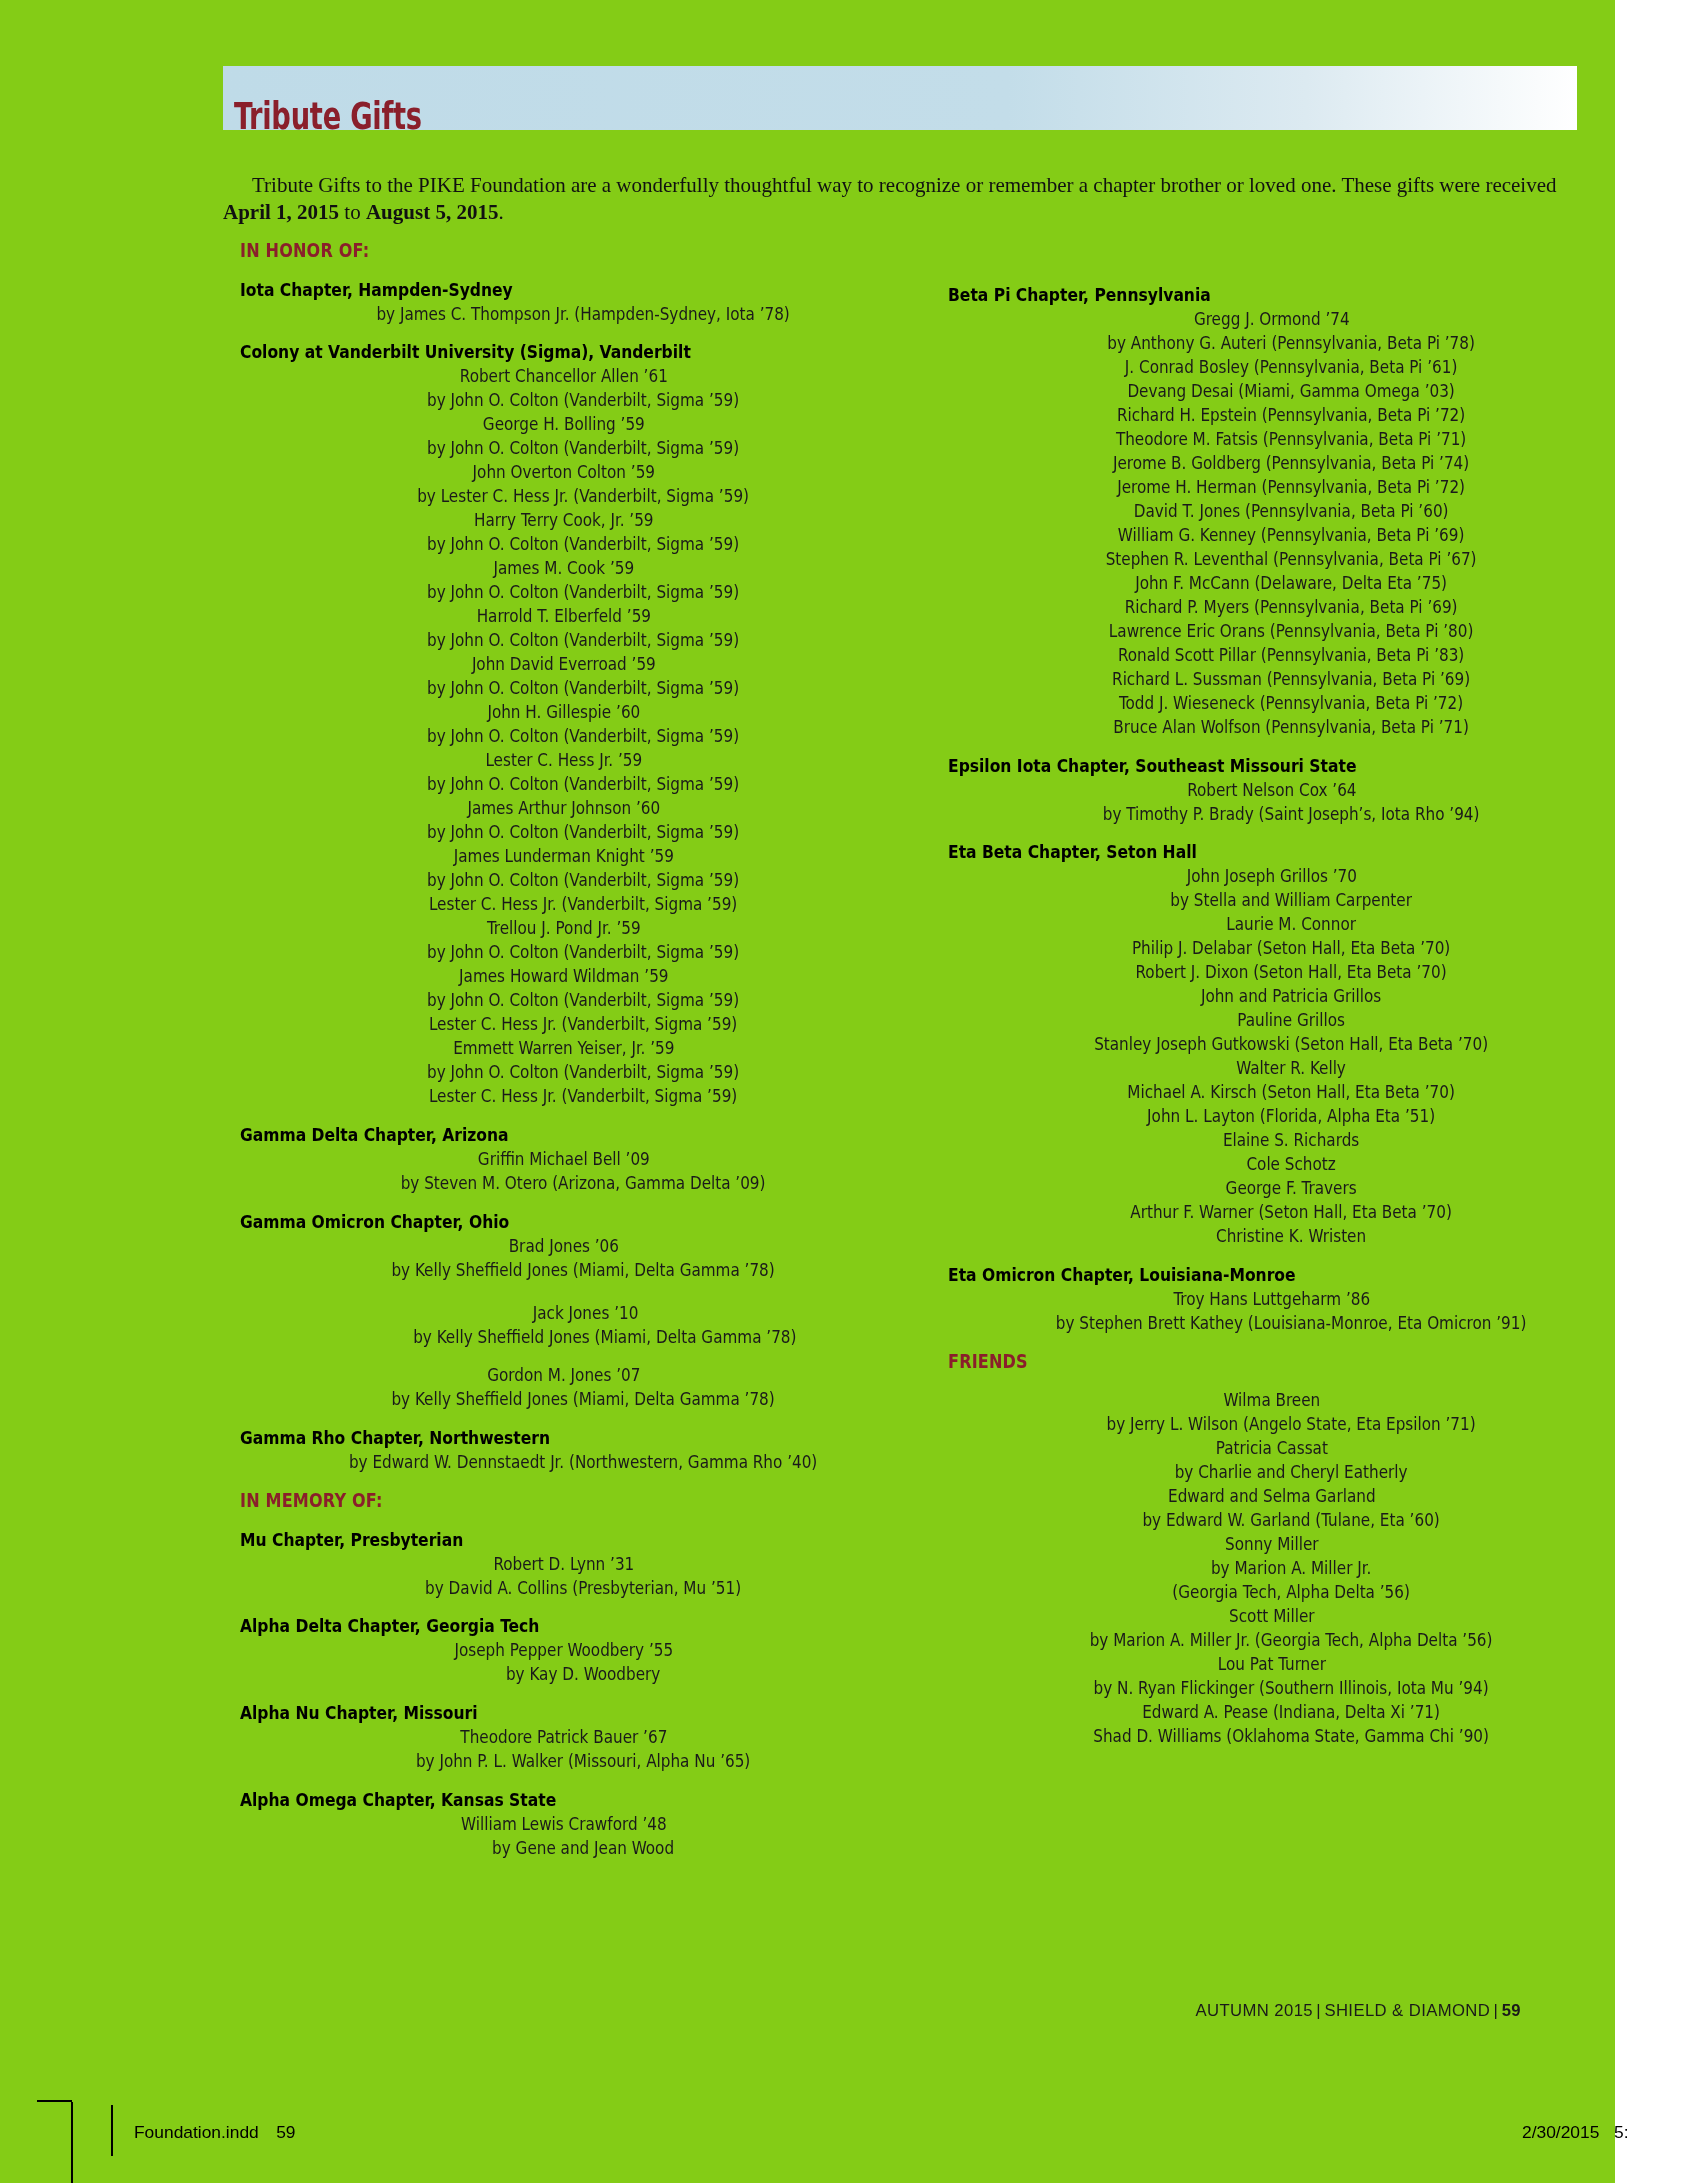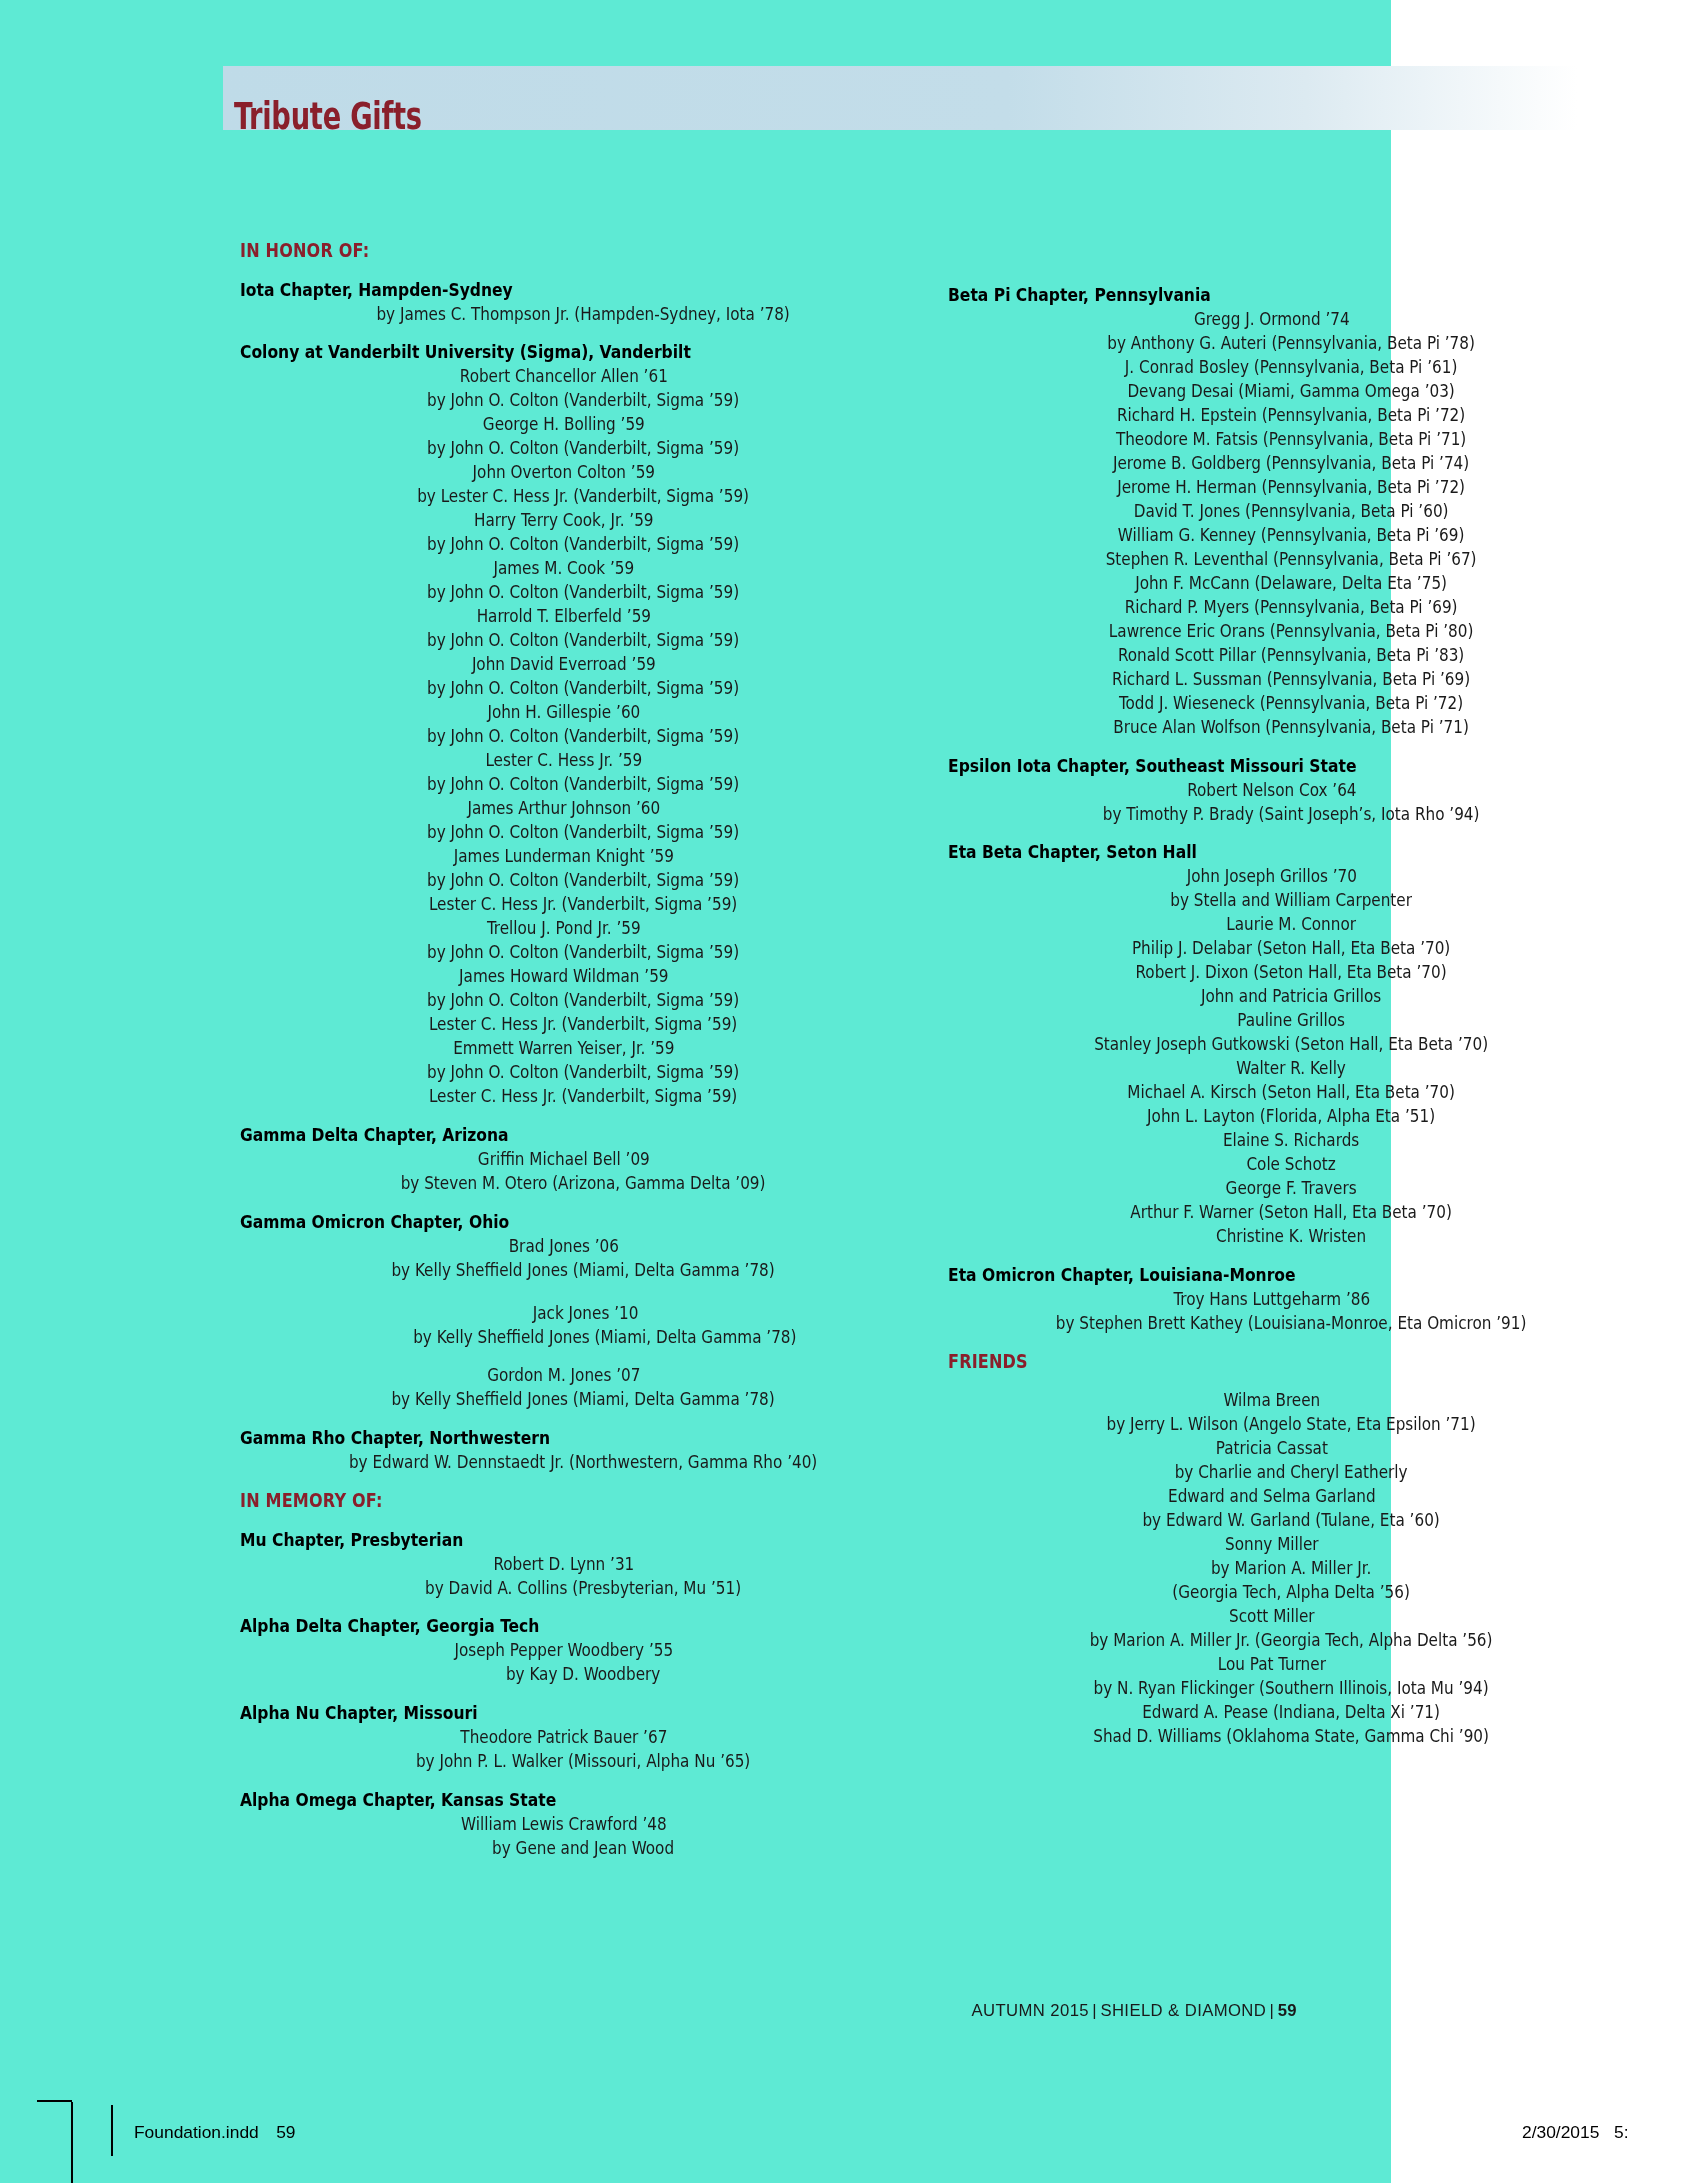--- a/index.html
+++ b/index.html
@@ -13,23 +13,23 @@
     position: relative;
     font-family: "Liberation Sans", sans-serif;
     color: #000000;
     overflow: hidden;
   }
 
   
   #page-sheet {
     position: absolute;
     left: 0; top: 0;
-    width: 1391px;
+    width: 1615px;
     height: 2183px;
-    background: #5eead4;
+    background: #84cc16;
   }
 
   
   #title-banner {
     position: absolute;
     left: 223px;
     top: 66px;
     width: 1354px;
     height: 64px;
     background: linear-gradient(to right, #bfdbe8 0%, #c3dde9 58%, #dceaf1 80%, #ffffff 100%);
@@ -172,20 +172,23 @@
   #slug-date .time { padding-left: 14.7px; }
 </style>
 </head>
 <body>
 
 <div id="page-sheet">
 
   <div id="title-banner"></div>
   <h1 id="page-title">Tribute Gifts</h1>
 
+  <p id="intro">
+    <span>Tribute Gifts to the PIKE Foundation are a wonderfully thoughtful way to recognize or remember a chapter brother or loved one. These gifts were received </span><b>April 1, 2015</b><span> to </span><b>August 5, 2015</b><span>.</span>
+  </p>
 
   <div class="col" id="col-left">
       <div class="section-title">IN HONOR OF:</div>
       <div class="chapter-block">
         <div class="chapter">Iota Chapter, Hampden-Sydney</div>
         <div class="honoree-group">
           <div class="donor">by James C. Thompson Jr. (Hampden-Sydney, Iota ’78)</div>
         </div>
       </div>
       <div class="chapter-block">

